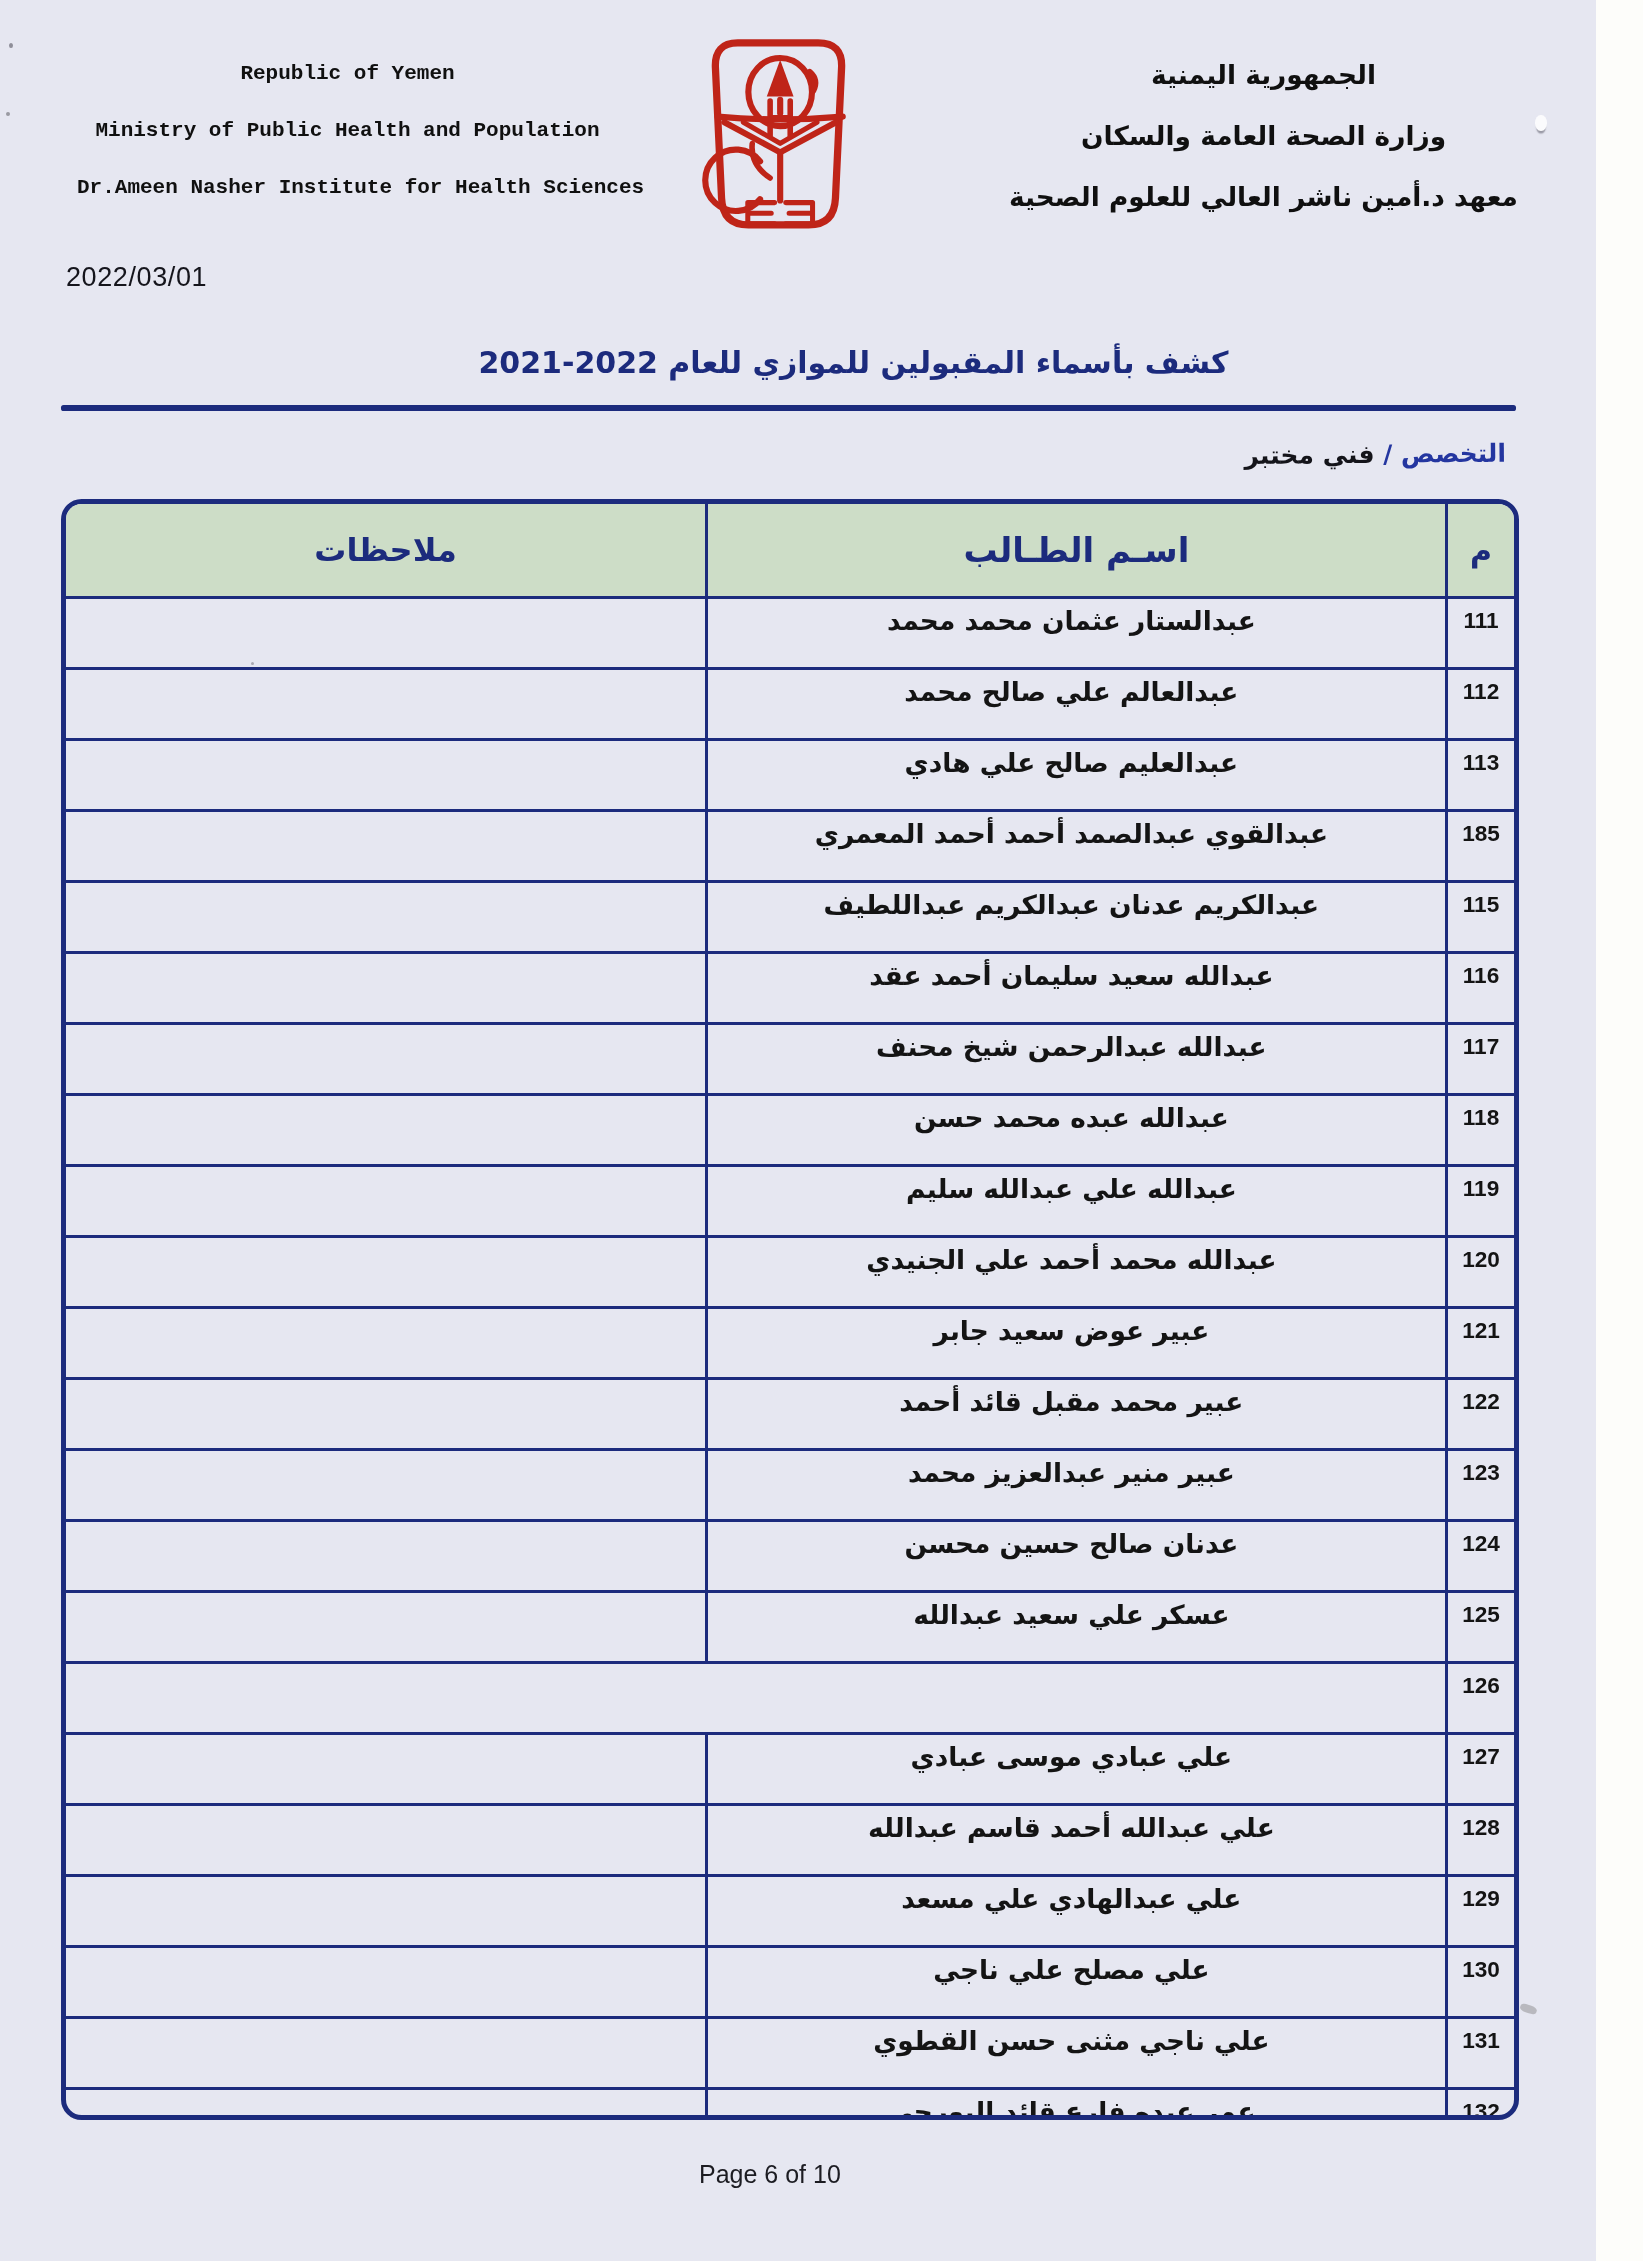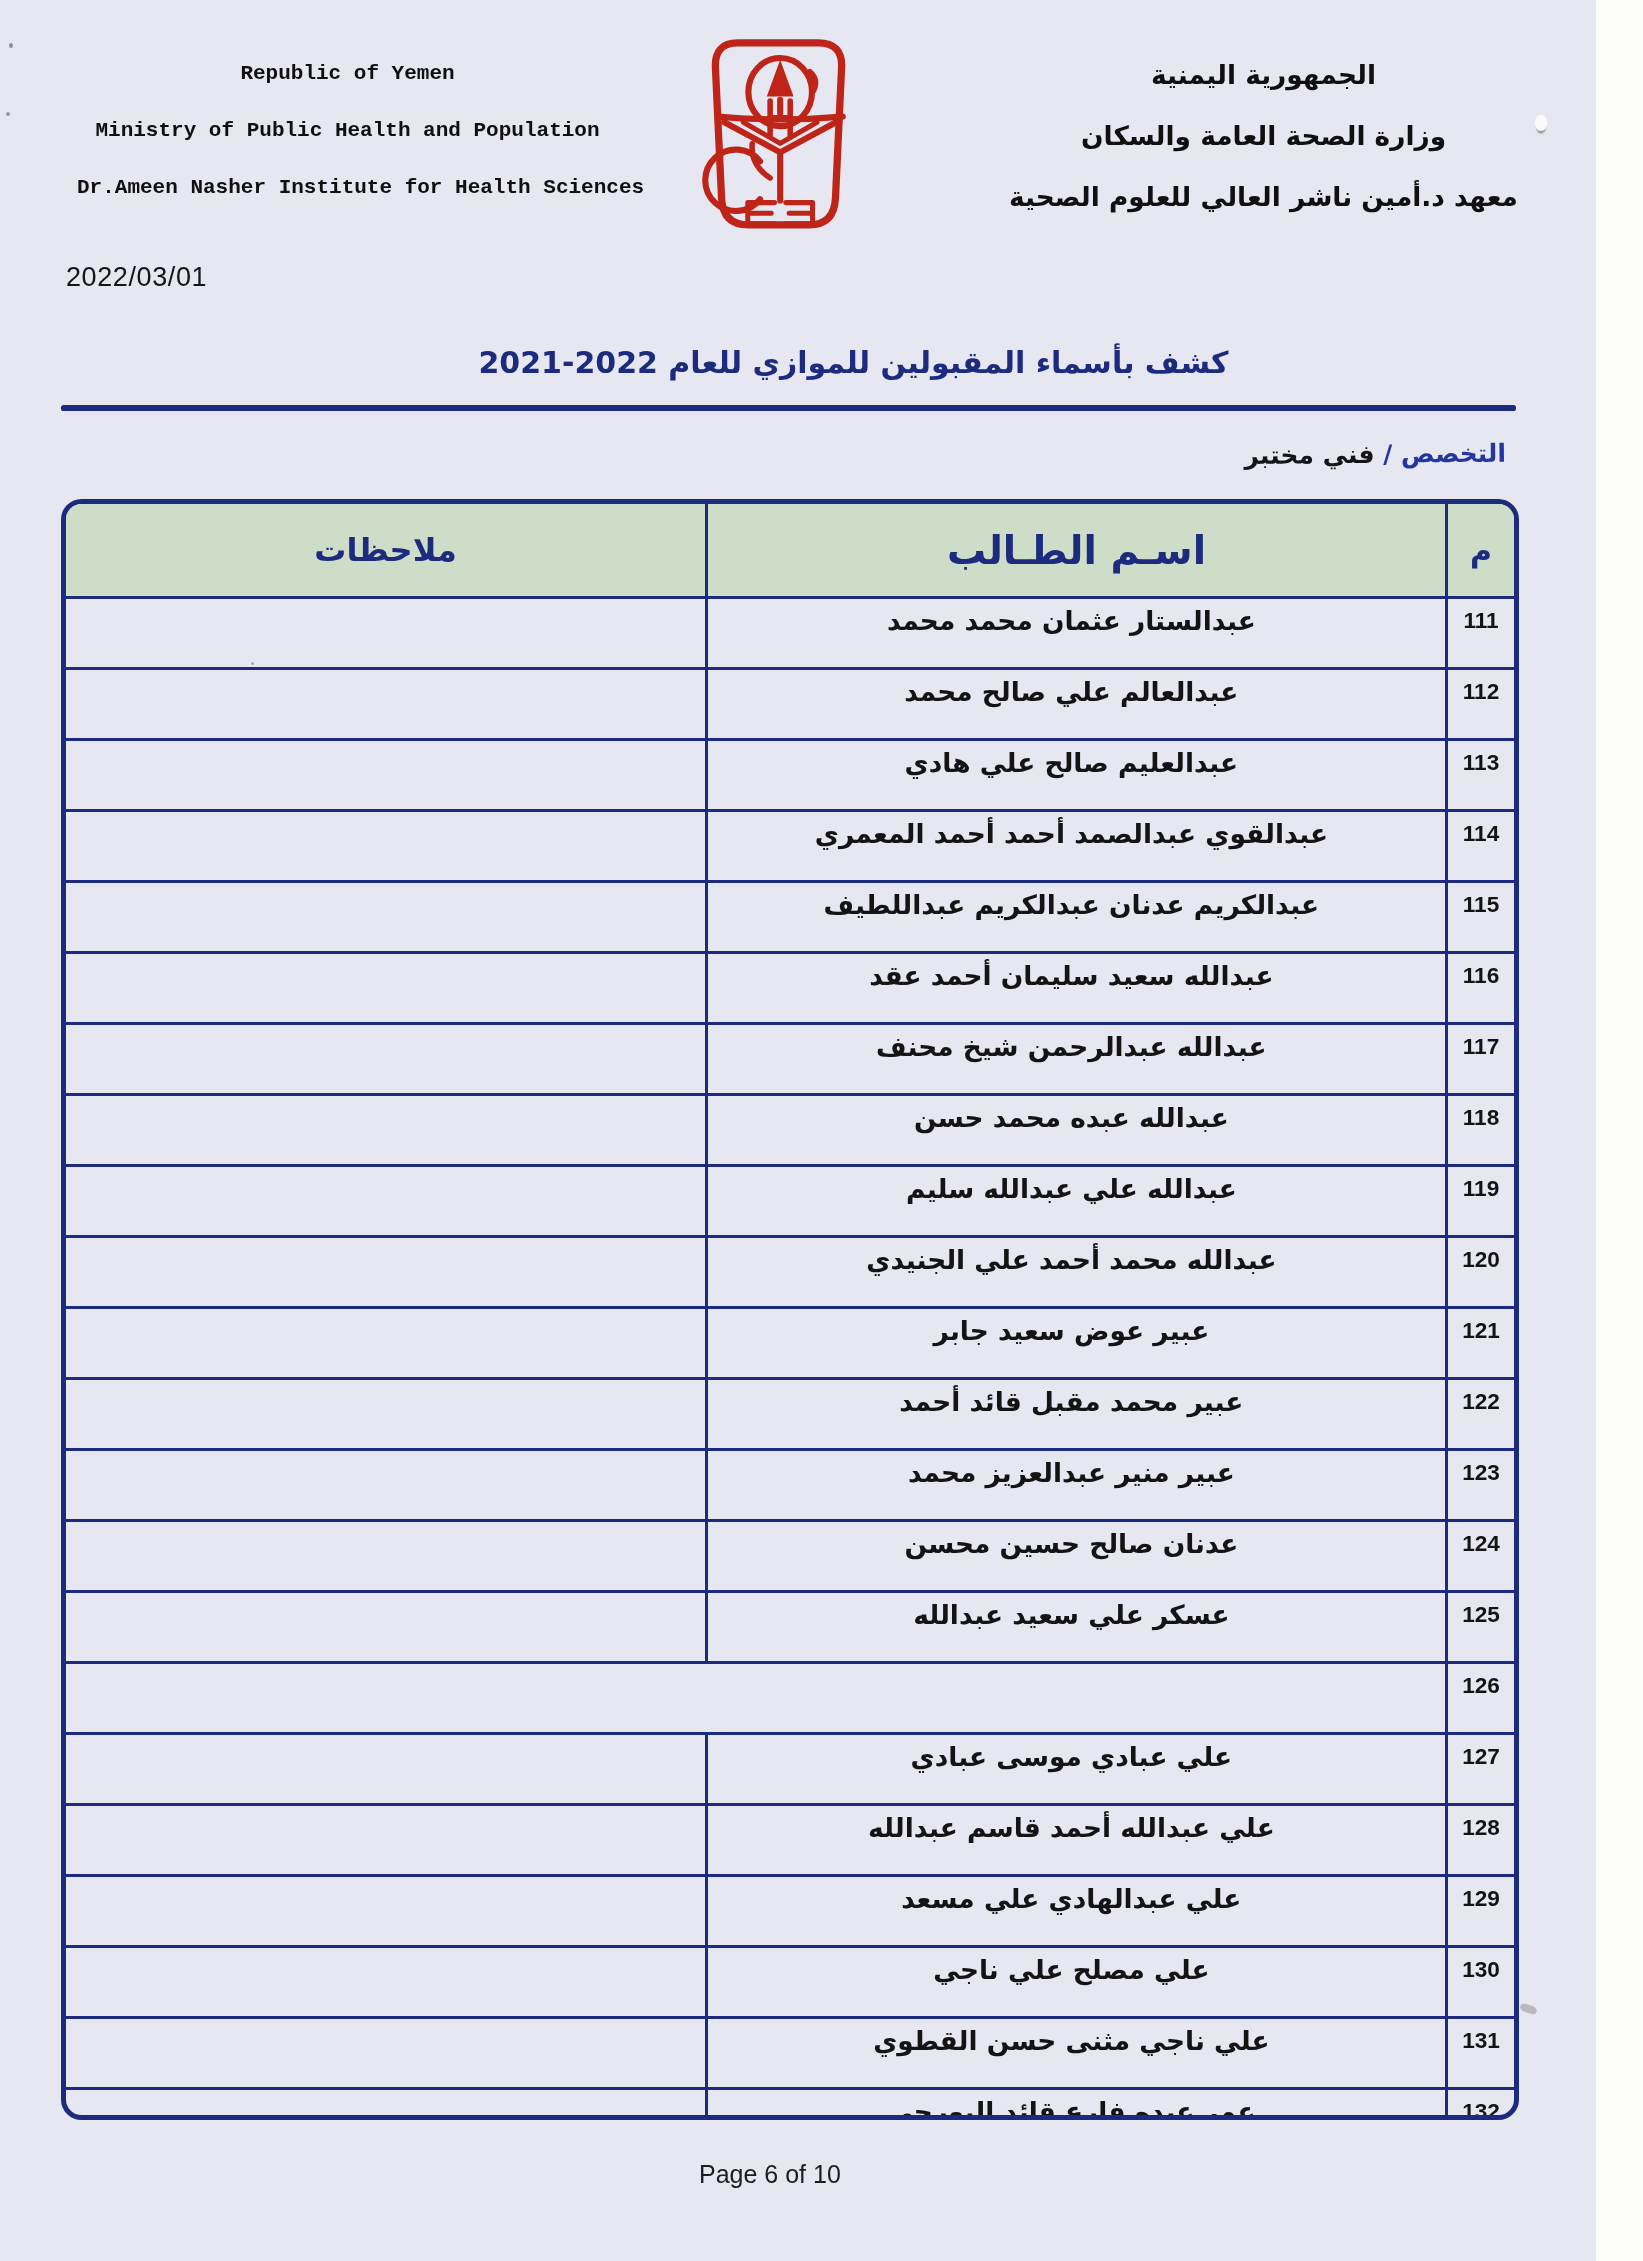--- a/index.html
+++ b/index.html
@@ -72,21 +72,21 @@
   .cell{box-sizing:border-box;}
   .col-num{flex:0 0 69px;border-left:3.2px solid var(--accent-navy);}
   .col-name{flex:0 0 740px;border-left:3.2px solid var(--accent-navy);}
   .col-notes{flex:1 1 auto;}
   .tbl-head .col-num{
     display:flex;align-items:center;justify-content:center;
     font-weight:bold;font-size:30px;color:var(--accent-navy);
   }
   .tbl-head .col-name{
     display:flex;align-items:center;justify-content:center;
-    font-weight:bold;font-size:39px;color:var(--accent-navy);letter-spacing:1.3px;
+    font-weight:bold;font-size:34px;color:var(--accent-navy);letter-spacing:1.3px;
   }
   .tbl-head .col-notes{
     display:flex;align-items:center;justify-content:center;
     font-weight:bold;font-size:32px;color:var(--accent-navy);
   }
   .tbl-row{
     flex:0 0 68px;display:flex;border-top:3.9px solid var(--accent-navy);
   }
   .tbl-row .col-num{
     font-weight:bold;font-size:22.6px;color:var(--ink);
@@ -180,21 +180,21 @@
     <div class="cell col-notes"></div>
   </div>
 
   <div class="tbl-row">
     <div class="cell col-num">113</div>
     <div class="cell col-name">عبدالعليم صالح علي هادي</div>
     <div class="cell col-notes"></div>
   </div>
 
   <div class="tbl-row">
-    <div class="cell col-num">114</div>
+    <div class="cell col-num">185</div>
     <div class="cell col-name">عبدالقوي عبدالصمد أحمد أحمد المعمري</div>
     <div class="cell col-notes"></div>
   </div>
 
   <div class="tbl-row">
     <div class="cell col-num">115</div>
     <div class="cell col-name">عبدالكريم عدنان عبدالكريم عبداللطيف</div>
     <div class="cell col-notes"></div>
   </div>
 

